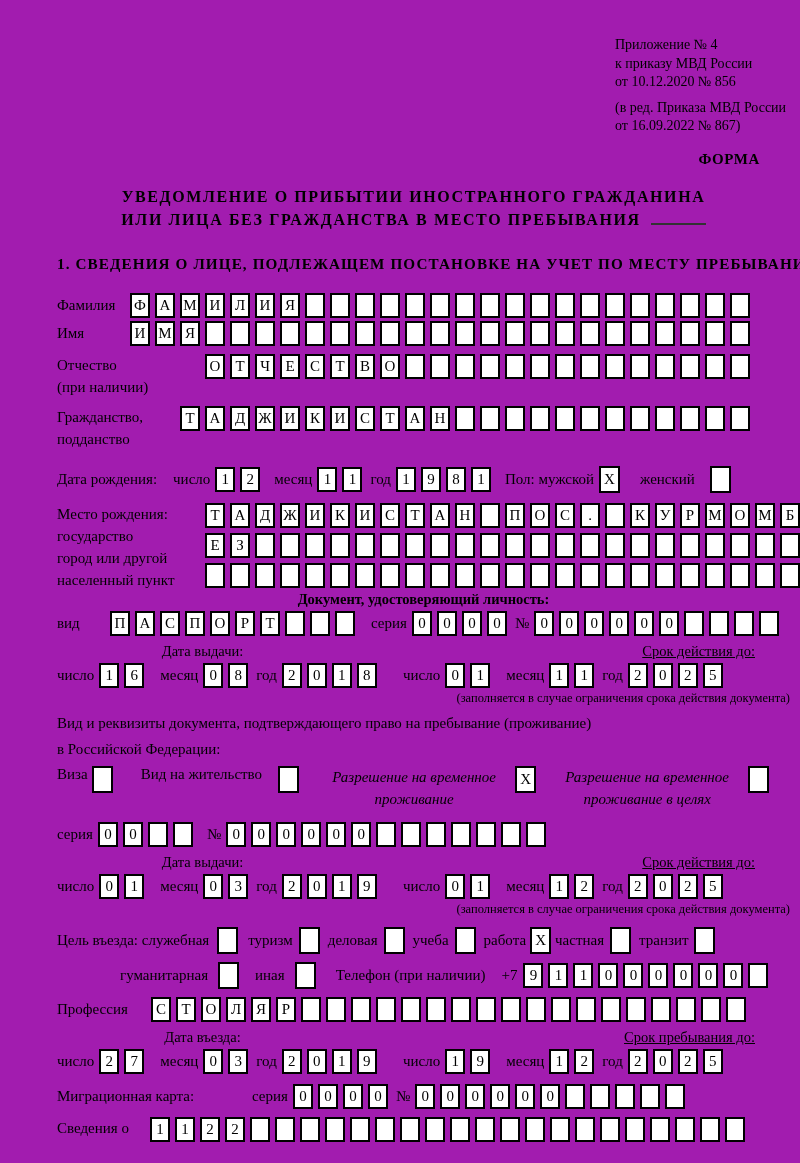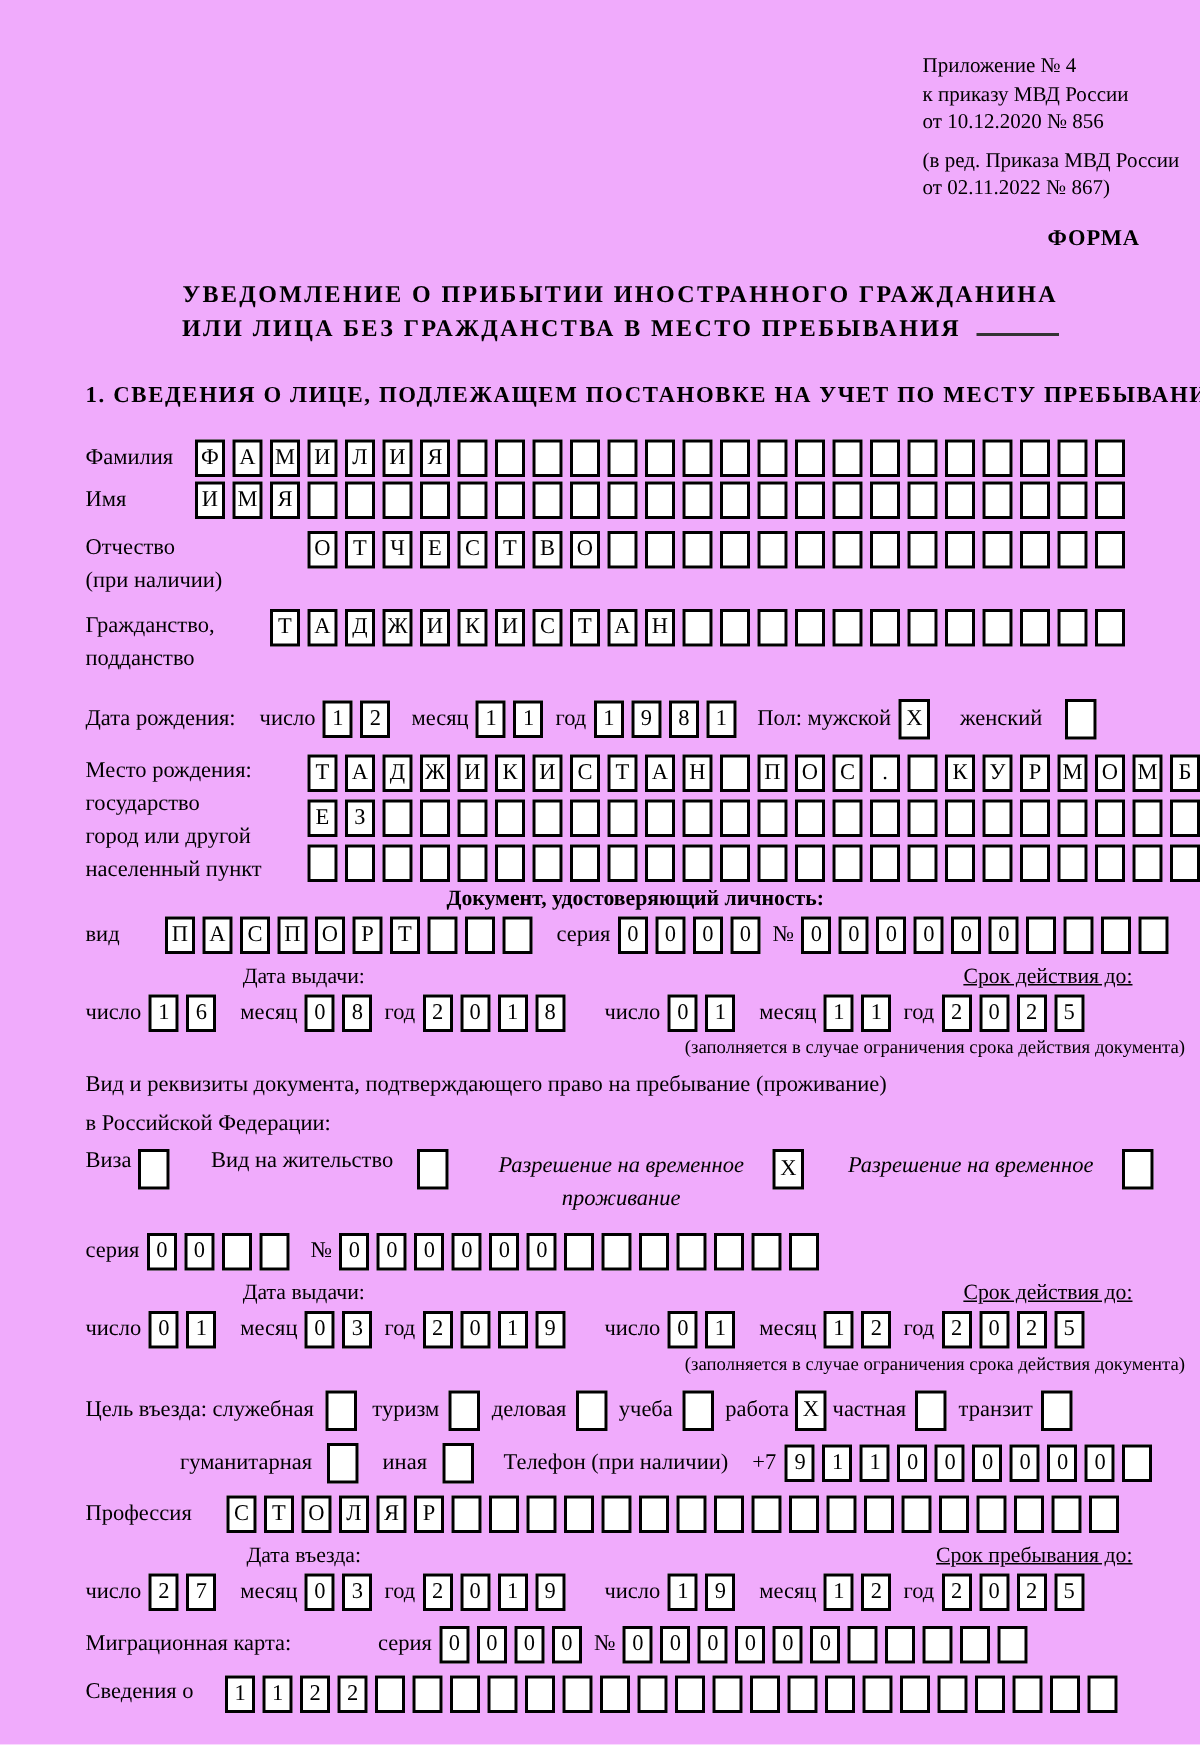--- a/index.html
+++ b/index.html
@@ -1,19 +1,19 @@
 <!DOCTYPE html>
 <html><head>
 <meta charset="utf-8">
 <style>
   * { box-sizing: border-box; }
   html,body { margin:0; padding:0; background:#ffffff; }
   .page {
     position:relative; width:800px; height:1163px; overflow:hidden;
-    background:#f0abfc; color:#000;
+    background:#a21caf; color:#000;
     font-family:"Liberation Serif","DejaVu Serif",serif;
     padding:36px 10px 0 57px;
   }
   .appendix { margin-left:558px; font-size:14px; line-height:18.5px; }
   .appendix .gap { margin-top:7px; }
   .forma { text-align:right; padding-right:30px; font-weight:bold; font-size:15px; margin-top:15px; letter-spacing:.6px; }
   .title { text-align:center; font-weight:bold; font-size:16px; letter-spacing:1.6px; margin-top:17px; line-height:23px; margin-left:-20px; }
   .blank { display:inline-block; width:55px; height:15px; border-bottom:2.5px solid #333; margin-left:10px; }
   .sec { font-weight:bold; font-size:15.2px; letter-spacing:1.1px; margin-top:24px; white-space:nowrap; }
   .row { display:flex; align-items:center; margin-top:5px; }
@@ -52,21 +52,21 @@
 </head>
 <body>
 
 <div class="page">
 
   <div class="appendix">
     <div>Приложение № 4</div>
     <div>к приказу МВД России</div>
     <div>от 10.12.2020 № 856</div>
     <div class="gap">(в ред. Приказа МВД России</div>
-    <div>от 02.11.2022 № 867)</div>
+    <div>от 16.09.2022 № 867)</div>
   </div>
 
   <div class="forma">ФОРМА</div>
 
   <div class="title">
     <div>УВЕДОМЛЕНИЕ О ПРИБЫТИИ ИНОСТРАННОГО ГРАЖДАНИНА</div>
     <div><span>ИЛИ ЛИЦА БЕЗ ГРАЖДАНСТВА В МЕСТО ПРЕБЫВАНИЯ</span><span class="blank"></span></div>
   </div>
 
   <div class="sec">1. СВЕДЕНИЯ О ЛИЦЕ, ПОДЛЕЖАЩЕМ ПОСТАНОВКЕ НА УЧЕТ ПО МЕСТУ ПРЕБЫВАНИЯ</div>
@@ -414,20 +414,21 @@
       </span>
     <span class="lblcol center ml20 w190">
       <span>Разрешение на временное</span>
       <span>проживание</span>
     </span>
     <span class="cells cb ml6">
         <span class="cell">X</span>
       </span>
     <span class="lblcol center ml16 w190">
       <span>Разрешение на временное</span>
+      <span>проживание в целях</span>
     </span>
     <span class="cells cb ml6">
         <span class="cell"></span>
       </span>
   </div>
 
   <div class="row mt12">
     <span class="lbl dl">серия</span>
     <span class="cells mr14">
         <span class="cell">0</span>

